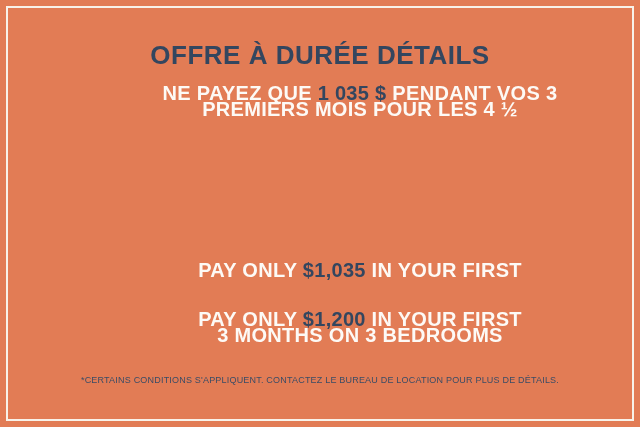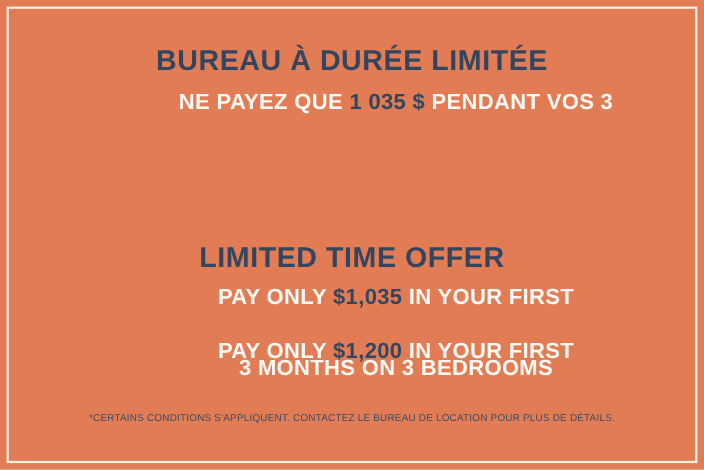--- a/index.html
+++ b/index.html
@@ -41,28 +41,28 @@
     color: #3A4C66; letter-spacing: 0.2px;
   }
 </style>
 </head>
 <body>
 
 <div class="canvas">
 
   <div class="frame"></div>
 
-  <div class="txt title fr-title">BUREAU À DURÉE LIMITÉE</div>
+  <div class="txt title fr-title">OFFRE À DURÉE DÉTAILS</div>
 
   <div class="txt offer fr-offer-1">
     <span>NE PAYEZ QUE </span><span class="price">1 035 $</span><span> PENDANT VOS 3</span><br>
+    <span>PREMIERS MOIS POUR LES 4 ½</span>
   </div>
 
 
-  <div class="txt title en-title">LIMITED TIME OFFER</div>
 
   <div class="txt offer en-offer-1">
     <span>PAY ONLY </span><span class="price">$1,035</span><span> IN YOUR FIRST</span><br>
   </div>
 
   <div class="txt offer en-offer-2">
     <span>PAY ONLY </span><span class="price">$1,200</span><span> IN YOUR FIRST</span><br>
     <span>3 MONTHS ON 3 BEDROOMS</span>
   </div>
 

